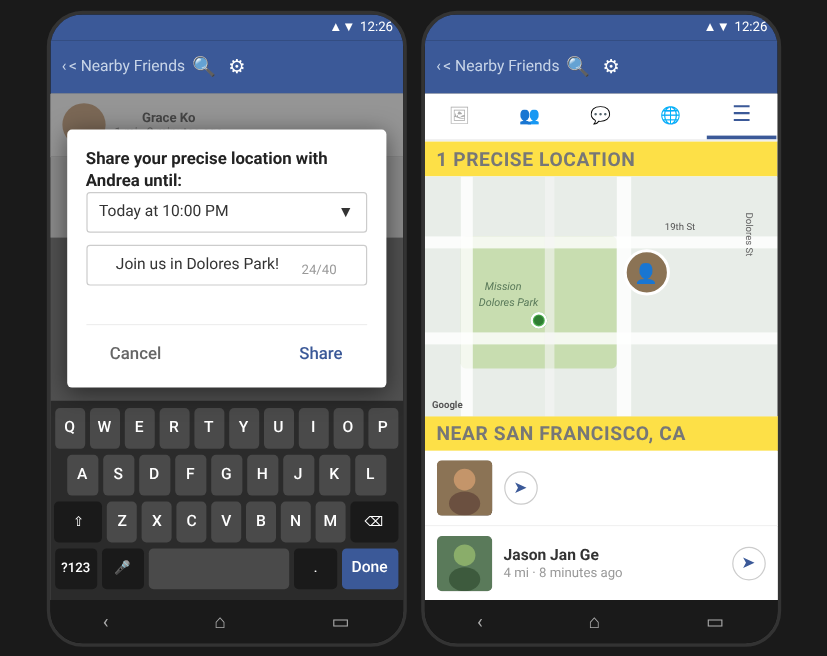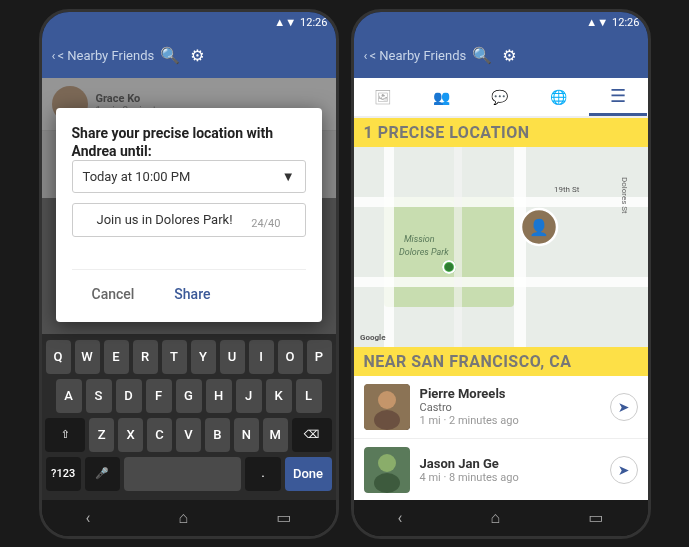--- a/index.html
+++ b/index.html
@@ -102,20 +102,21 @@
     .friend-avatar-bg {
       width: 36px;
       height: 36px;
       border-radius: 50%;
       background: #aaa;
       margin-right: 8px;
     }
     .friend-info-bg {
       font-size: 11px;
       color: #666;
+      text-align: center;
     }
 
     
     .dialog {
       position: absolute;
       top: 30px;
       left: 14px;
       right: 14px;
       background: white;
       border-radius: 4px;
@@ -154,21 +155,21 @@
       min-height: 34px;
     }
     .char-count {
       font-size: 11px;
       color: #999;
       align-self: flex-end;
       text-align: right;
     }
     .dialog-buttons {
       display: flex;
-      justify-content: flex-start;
+      justify-content: space-between;
       border-top: 1px solid #eee;
       padding-top: 12px;
     }
     .dialog-btn {
       font-size: 14px;
       color: #3b5998;
       cursor: pointer;
       padding: 4px 20px;
       font-weight: 500;
     }
@@ -558,25 +559,20 @@
     <div class="near-section">
       <div class="section-label">NEAR SAN FRANCISCO, CA</div>
 
       <div class="near-item">
         <div class="near-avatar pierre-bg">
           <svg width="46" height="46" viewBox="0 0 46 46">
             <rect width="46" height="46" fill="#8B7355" rx="4"></rect>
             <circle cx="23" cy="16" r="9" fill="#c4956a"></circle>
             <ellipse cx="23" cy="36" rx="13" ry="10" fill="#6b5040"></ellipse>
           </svg>
-        </div>
-        <div class="near-info">
-          <div class="near-name">Pierre Moreels</div>
-          <div class="near-location">Castro</div>
-          <div class="near-time">1 mi · 2 minutes ago</div>
         </div>
         <div class="near-nav">
           <span>➤</span>
         </div>
       </div>
 
       <div class="near-item">
         <div class="near-avatar">
           <svg width="46" height="46" viewBox="0 0 46 46">
             <rect width="46" height="46" fill="#5a7a5a" rx="4"></rect>

